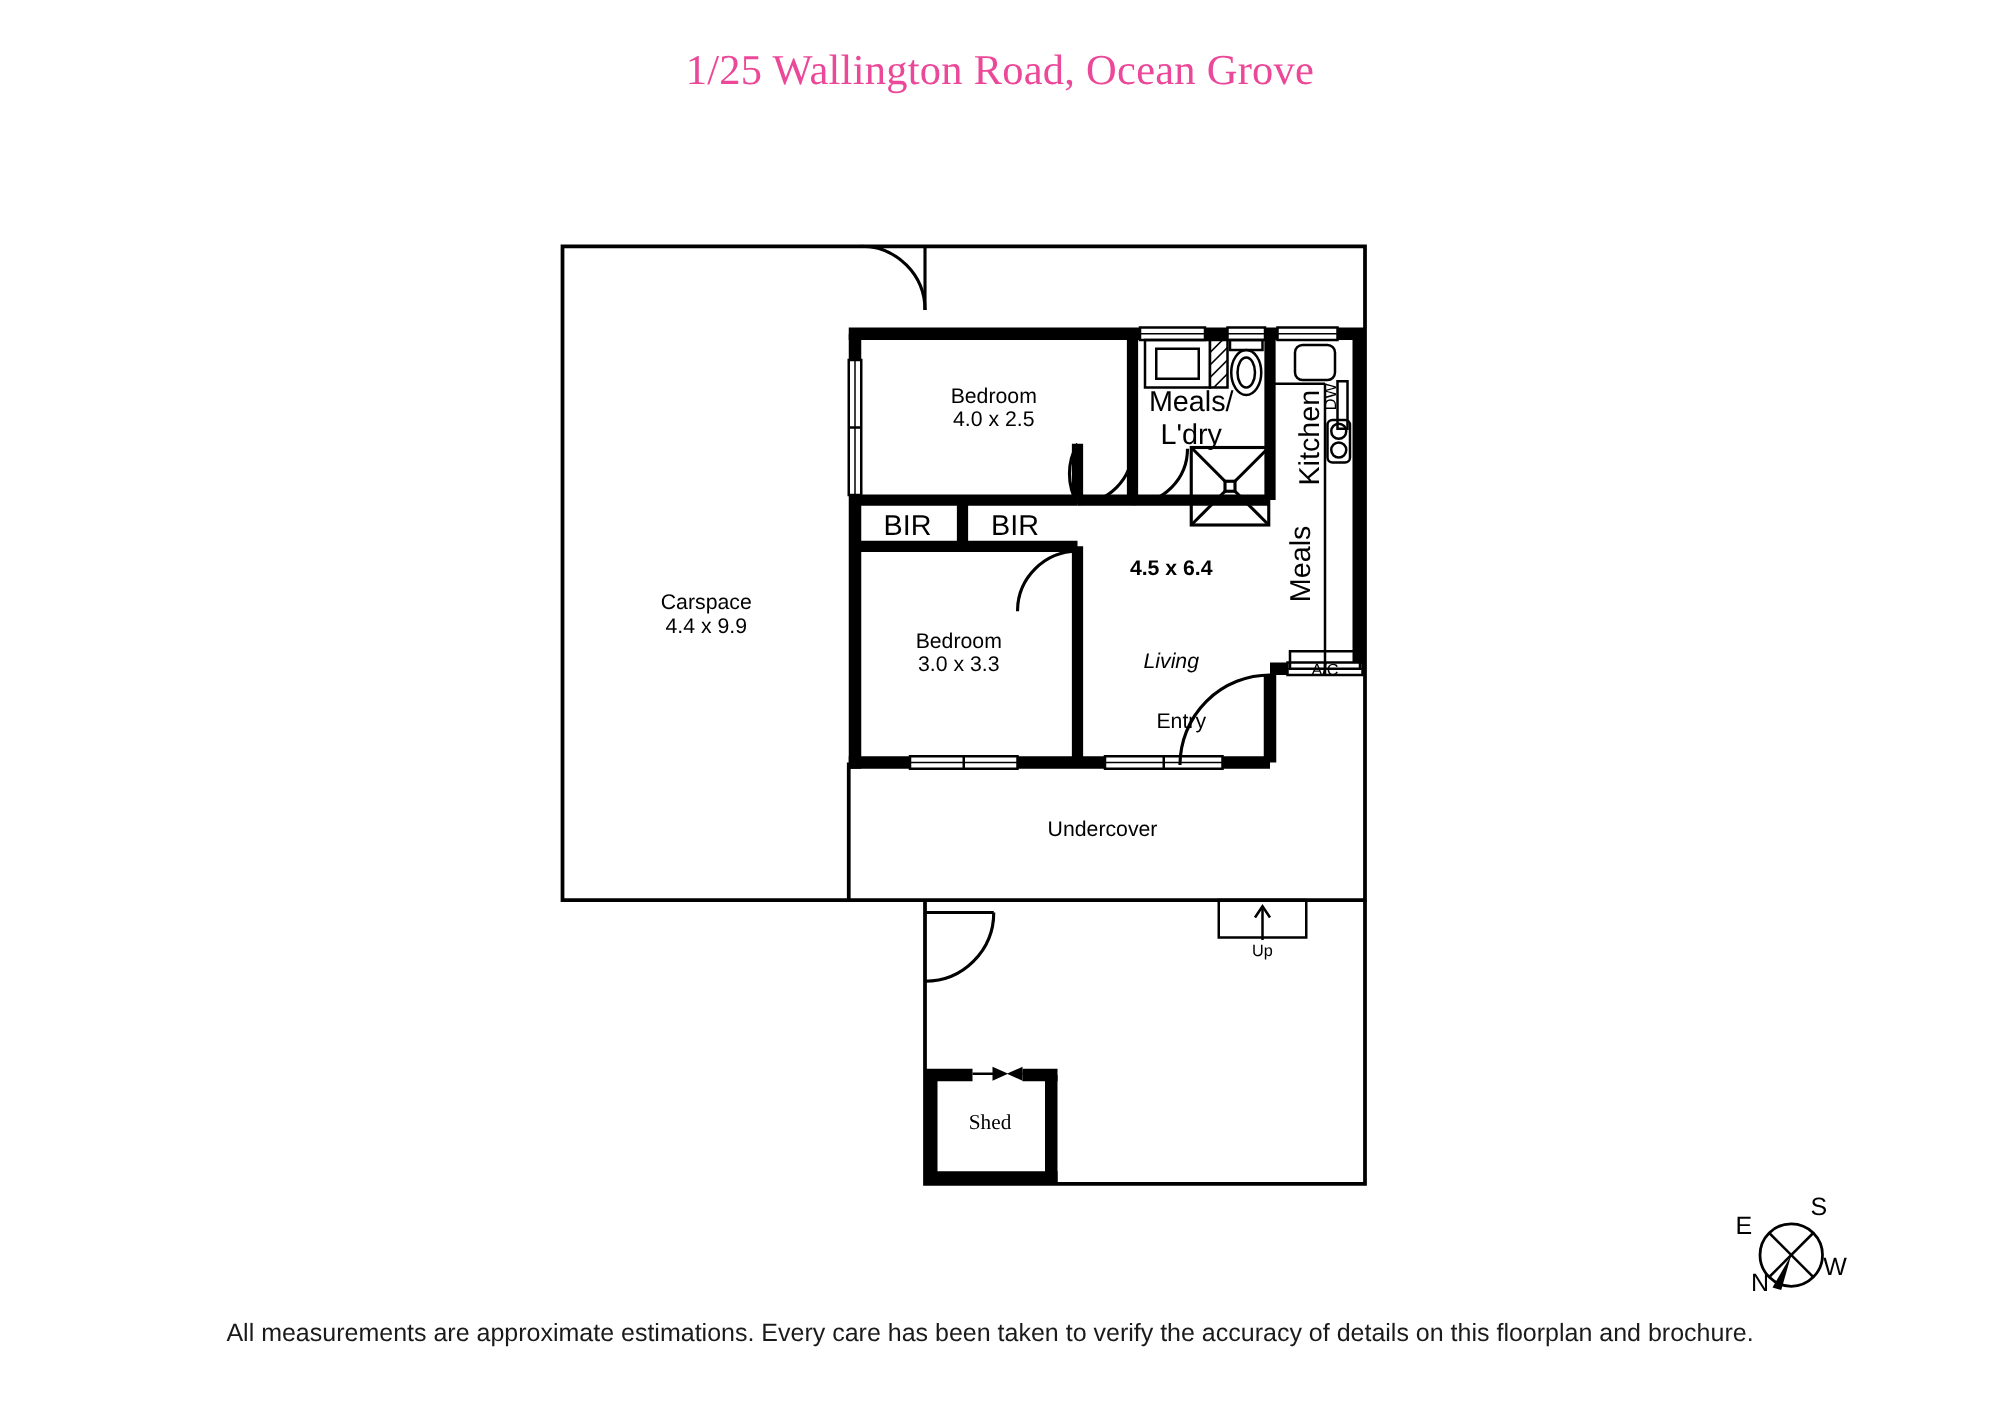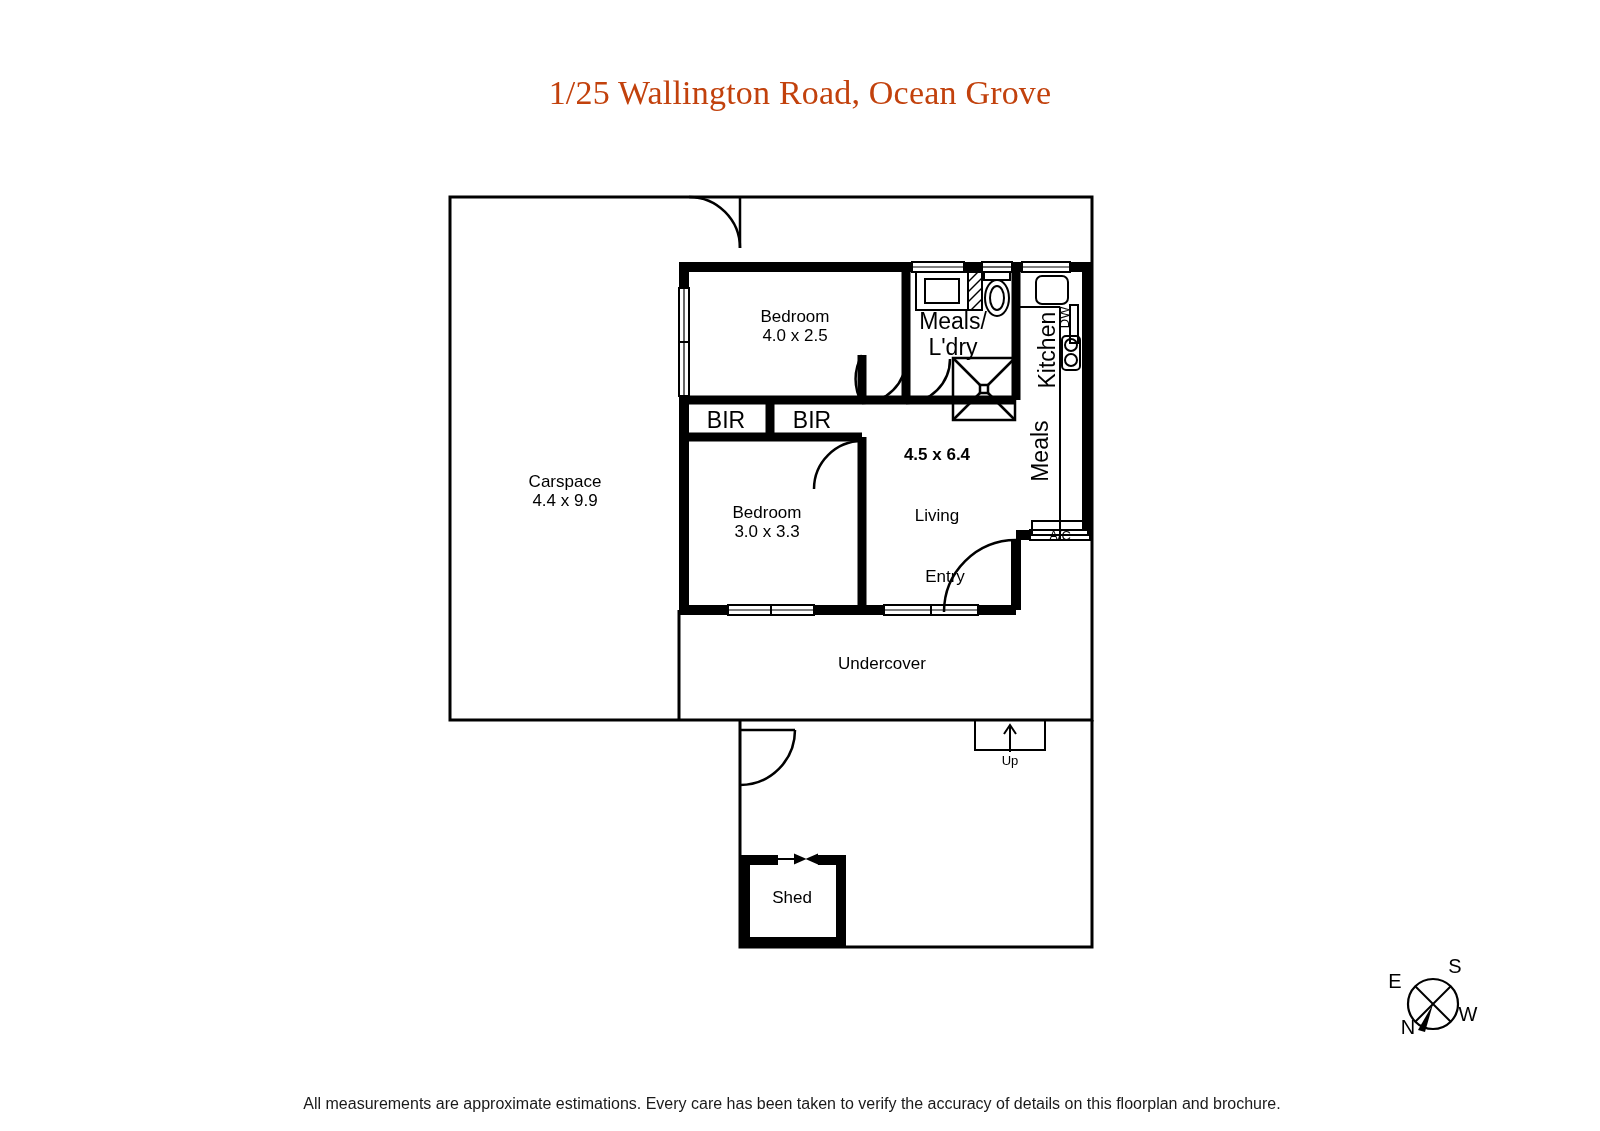--- a/index.html
+++ b/index.html
@@ -22,34 +22,32 @@
     background: #ffffff;
   }
   #title {
     position: absolute;
     left: 0;
     top: 38px;
     width: 1600px;
     text-align: center;
     font-family: "Liberation Serif", serif;
     font-size: 34px;
-    color: #c2410c;
+    color: #ec4899;
     letter-spacing: 0.2px;
-    margin-top: 36px;
   }
   #footer {
     position: absolute;
     left: 0;
     top: 1056px;
     width: 1584px;
     text-align: center;
     font-family: "Liberation Sans", sans-serif;
-    font-size: 16px;
+    font-size: 20px;
     color: #1a1a1a;
-    margin-top: 39px;
   }
   #plan {
     position: absolute;
     left: 0;
     top: 0;
     width: 1600px;
     height: 1131px;
   }
   .roomlabel {
     position: absolute;
@@ -283,28 +281,28 @@
 
   <div class="roomlabel lbl-md" style="left:888px; top:308px; width:130px;">Meals/
 L'dry</div>
 
   <div class="roomlabel lbl-md rot90" style="left:982px; top:337px; width:130px;">Kitchen</div>
 
   <div class="roomlabel lbl-md rot90" style="left:975px; top:438px; width:130px;">Meals</div>
 
   <div class="roomlabel lbl-lg" style="left:872px; top:445px; width:130px;font-weight:bold;">4.5 x 6.4</div>
 
-  <div class="roomlabel lbl-lg" style="left:872px; top:506px; width:130px;">Living</div>
+  <div class="roomlabel lbl-lg" style="left:872px; top:519px; width:130px;font-style:italic;">Living</div>
 
   <div class="roomlabel lbl-lg" style="left:880px; top:567px; width:130px;">Entry</div>
 
   <div class="roomlabel lbl-lg" style="left:780px; top:654px; width:204px;">Undercover</div>
 
 
-  <div class="roomlabel lbl-lg" style="left:732px; top:888px; width:120px;">Shed</div>
+  <div class="roomlabel lbl-lg" style="left:732px; top:888px; width:120px;font-family:Liberation Serif, serif;">Shed</div>
 
   <div class="roomlabel lbl-md" style="left:686px; top:407px; width:80px;">BIR</div>
 
   <div class="roomlabel lbl-md" style="left:772px; top:407px; width:80px;">BIR</div>
 
   <div class="roomlabel lbl-xxs rot90" style="left:1045px; top:310px; width:40px;">DW</div>
 
   <div class="roomlabel lbl-xs" style="left:1032px; top:529px; width:56px;">A/C</div>
 
   <div class="roomlabel lbl-xs" style="left:982px; top:754px; width:56px;">Up</div>

